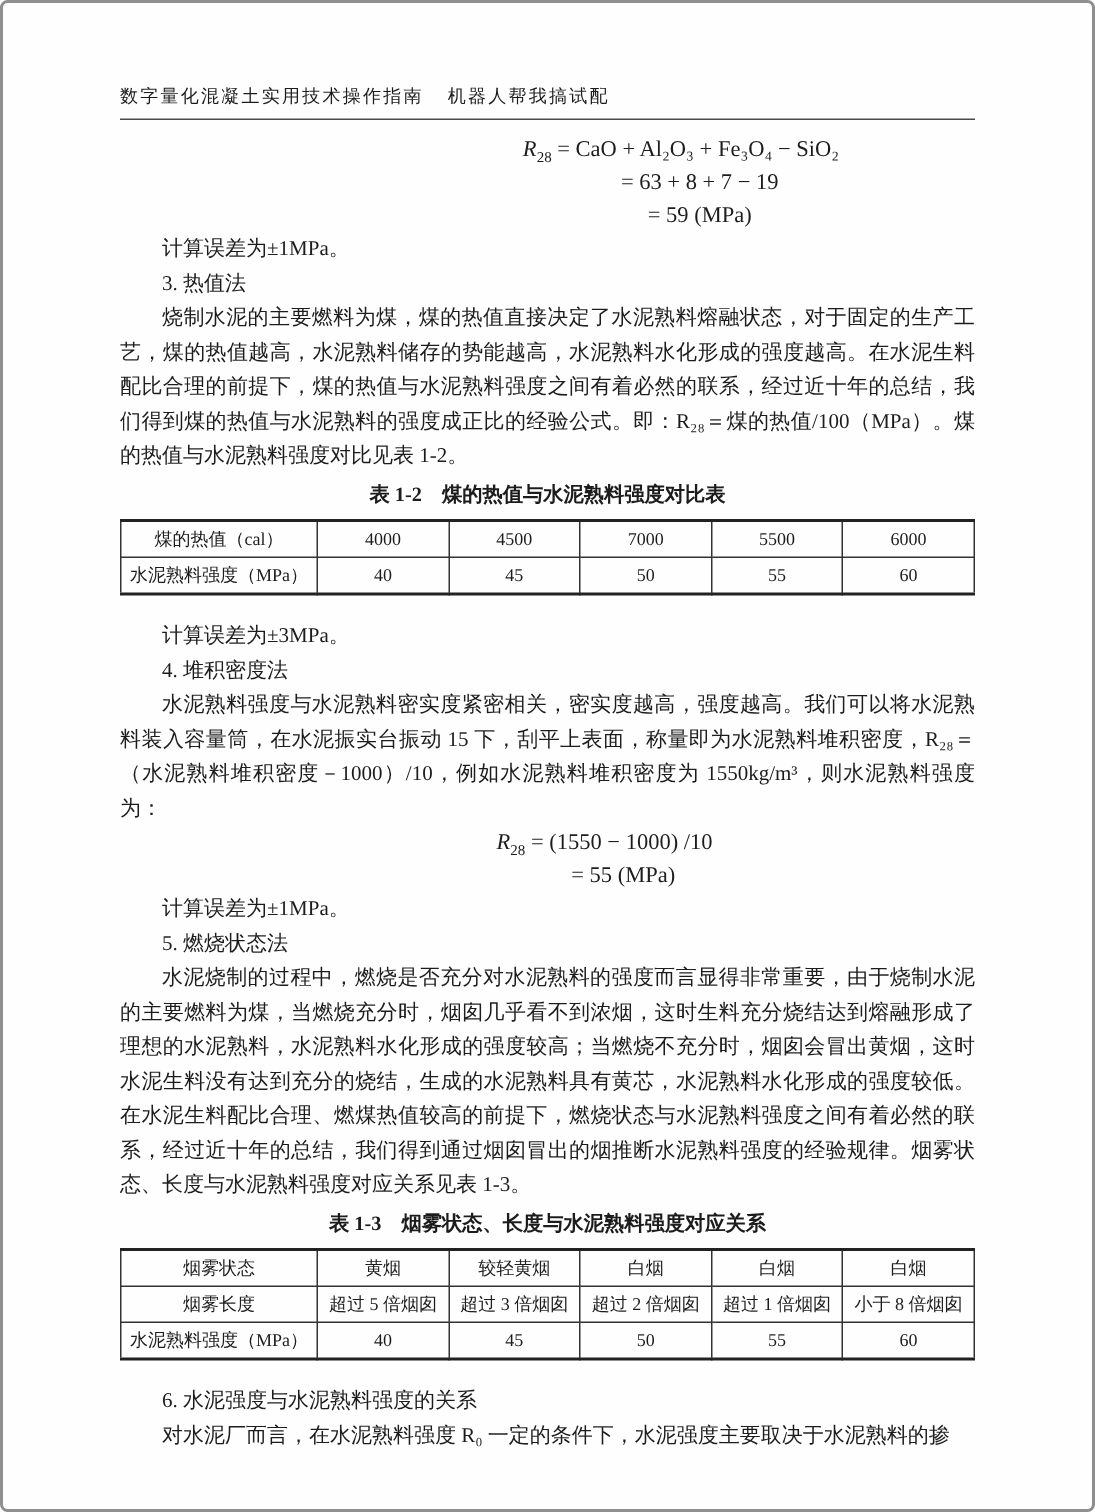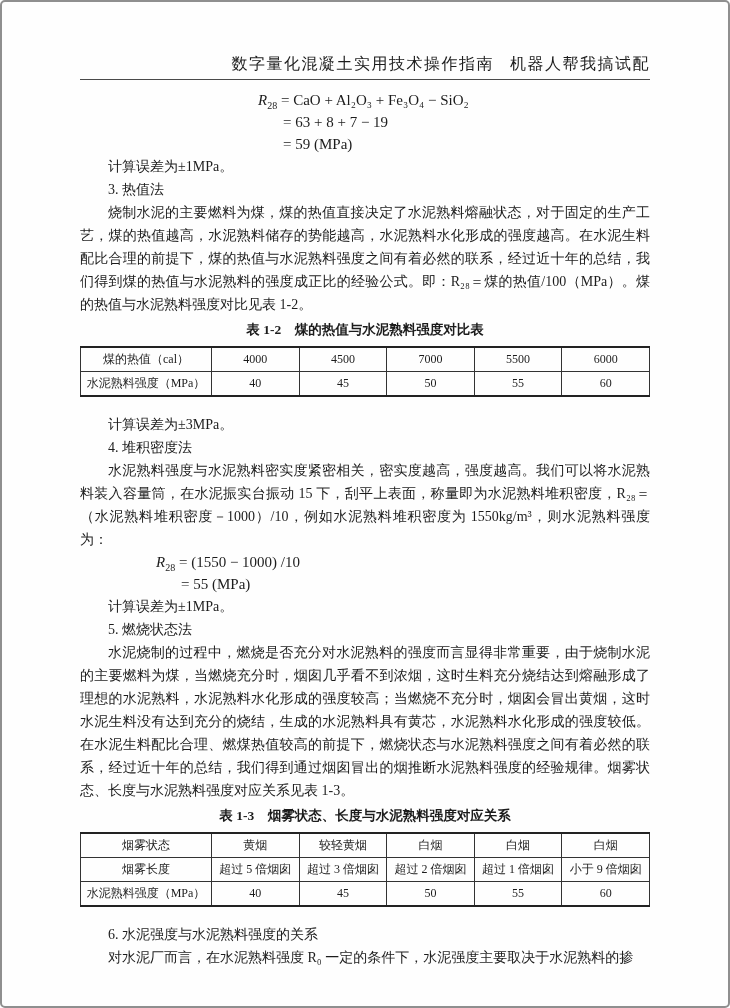--- a/index.html
+++ b/index.html
@@ -18,22 +18,22 @@
     overflow: hidden;
     font-family: "Liberation Serif", "DejaVu Serif", serif;
     color: #1c1c1c;
   }
   .content {
     box-sizing: border-box;
     padding: 52px 78px 0 78px;
   }
   
   .header {
-    text-align: right;
-    font-size: 16px;
+    text-align: left;
+    font-size: 12px;
     letter-spacing: 1.5px;
     white-space: nowrap;
     line-height: 20px;
   }
   .header-gap { display: inline-block; width: 16px; }
   .header-rule {
     height: 1px;
     background: #4a4a4a;
     margin-top: 5px;
   }
@@ -43,20 +43,21 @@
     font-size: 14px;
     line-height: 23px;
     text-indent: 2em;
   }
   .para { text-align: justify; }
   
   .formula {
     margin: 9px 0 0 178px;
     font-size: 15px;
     line-height: 22px;
+    text-align: center;
   }
   .formula-2 { margin-top: 0; margin-left: 76px; }
   .f-line { white-space: nowrap; }
   .f-cont { padding-left: 25px; }
   .it { font-style: italic; }
   .f-sub {
     font-size: 10px;
     line-height: 0;
   }
   
@@ -173,21 +174,21 @@
             <td>白烟</td>
             <td>白烟</td>
             <td>白烟</td>
           </tr>
           <tr>
             <td>烟雾长度</td>
             <td>超过 5 倍烟囱</td>
             <td>超过 3 倍烟囱</td>
             <td>超过 2 倍烟囱</td>
             <td>超过 1 倍烟囱</td>
-            <td>小于 9 倍烟囱</td>
+            <td>小于 8 倍烟囱</td>
           </tr>
           <tr>
             <td>水泥熟料强度（MPa）</td>
             <td>40</td>
             <td>45</td>
             <td>50</td>
             <td>55</td>
             <td>60</td>
           </tr>
         </tbody>

